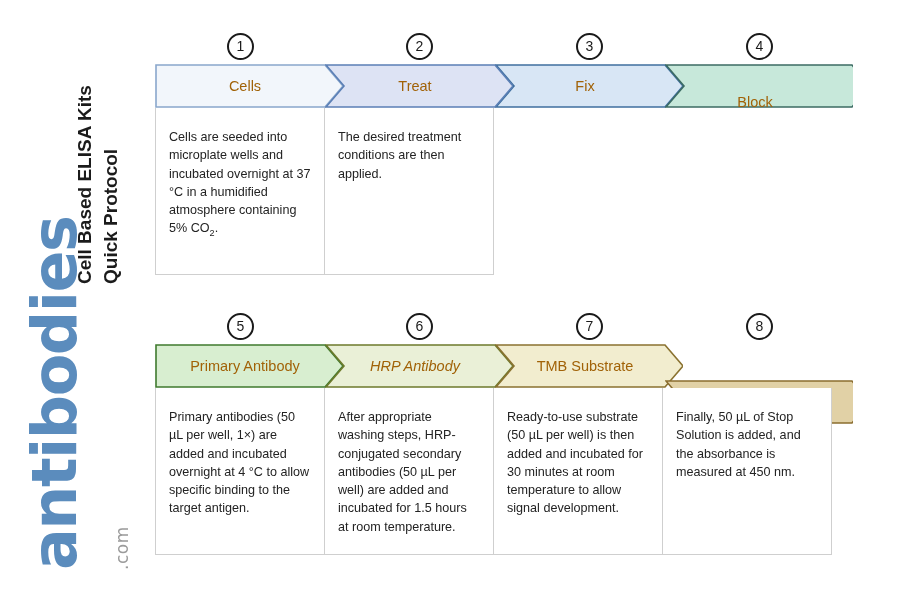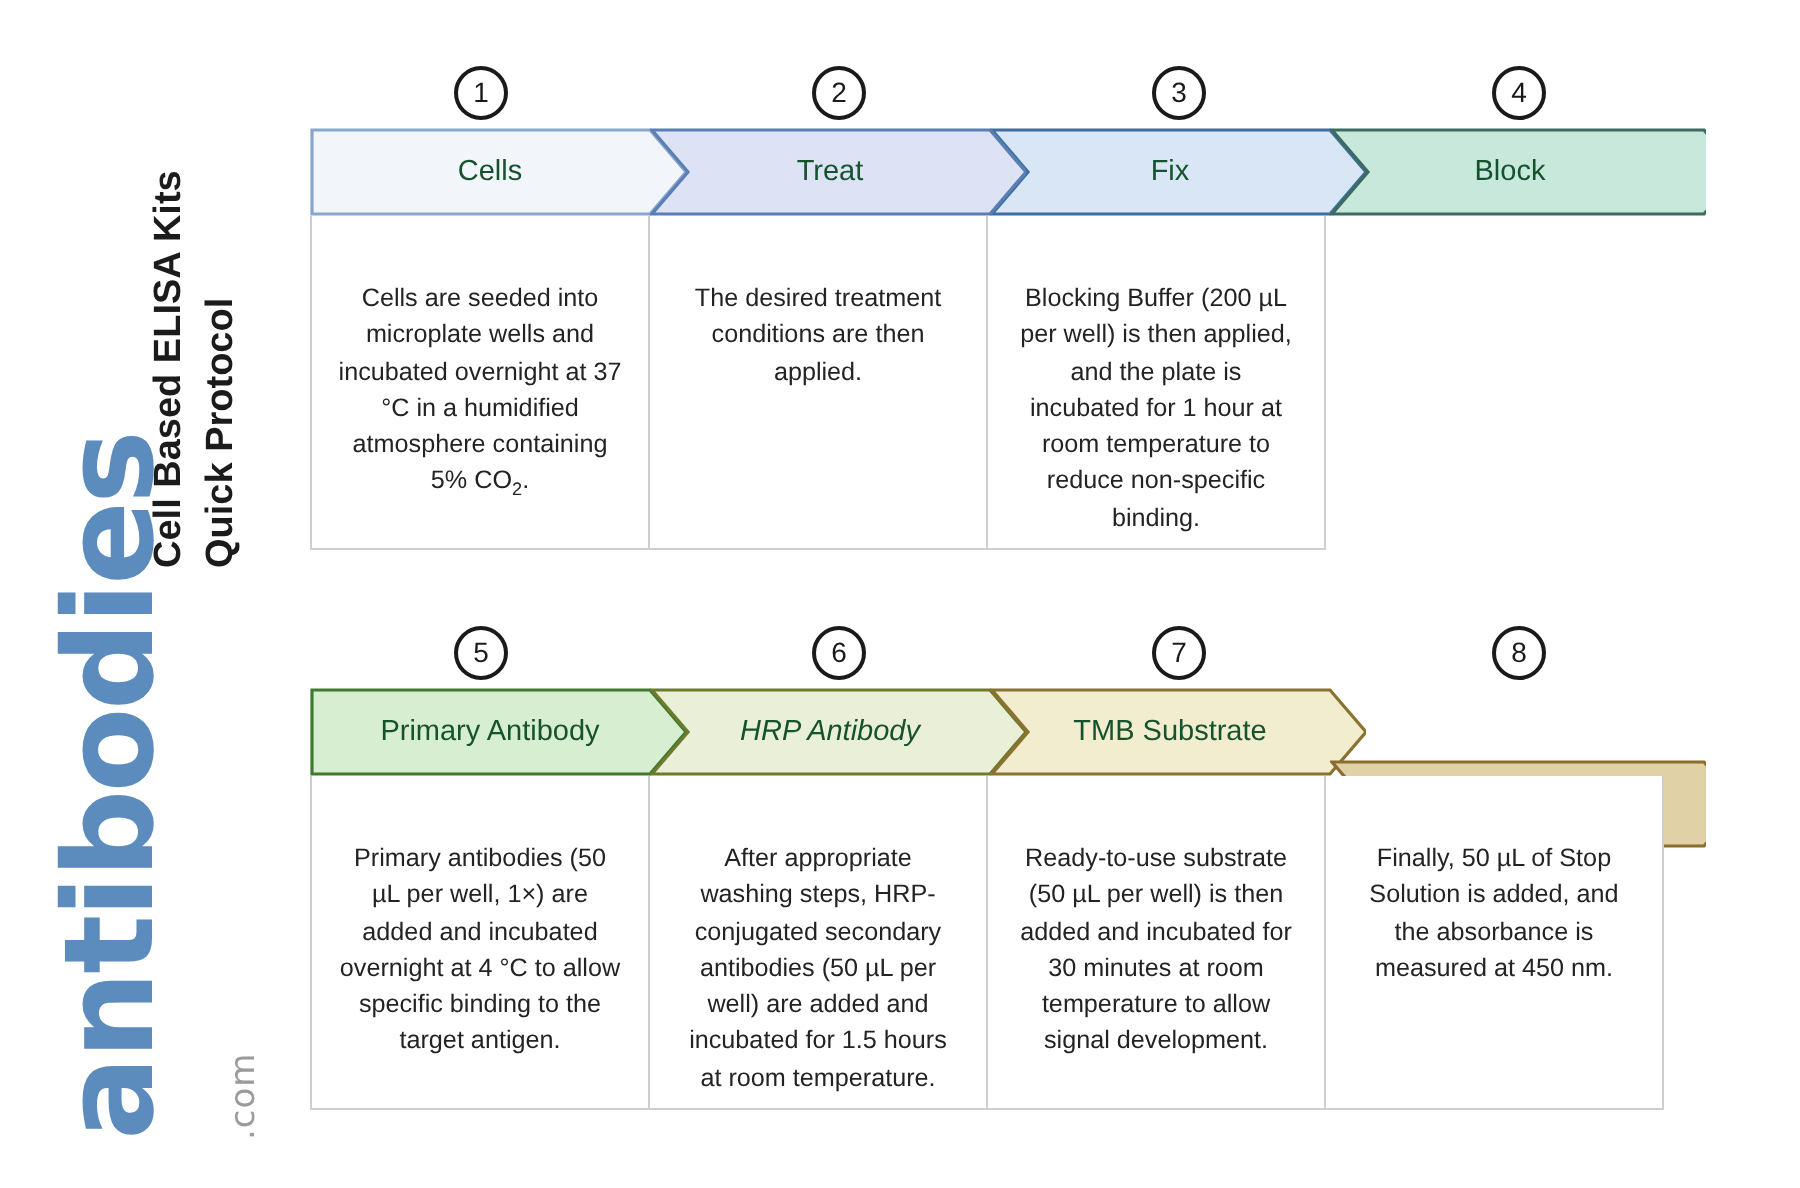--- a/index.html
+++ b/index.html
@@ -116,21 +116,21 @@
   .chev-label {
     position: absolute;
     left: 0;
     top: 0;
     width: 100%;
     height: 44px;
     display: flex;
     align-items: center;
     justify-content: center;
     font-size: 14.5px;
-    color: #14532d;
+    color: #a16207;
     padding-left: 10px;
     box-sizing: border-box;
     pointer-events: none;
   }
 
   .body-strip {
     position: relative;
     width: 680px;
     height: 167px;
     display: flex;
@@ -144,23 +144,21 @@
     margin-right: -1px;
     background: #ffffff;
     display: flex;
     align-items: flex-start;
     justify-content: center;
     padding: 20px 13px 10px 13px;
   }
   .body-text {
     font-size: 12.6px;
     line-height: 1.45;
-    text-align: center;
     color: #232323;
-    margin-top: 12px;
   }
   sub { font-size: 0.72em; }
 </style>
 </head>
 <body>
 
 <div id="vertical-title">
   <div class="vtitle-inner" id="vtitle-line1">Cell Based ELISA Kits</div>
   <div class="vtitle-inner" id="vtitle-line2">Quick Protocol</div>
 </div>
@@ -193,32 +191,29 @@
       <div class="chev" style="left: 170px; width: 188px;">
         <svg width="188" height="44" viewBox="0 0 188 44">
           <path d="M 1,1 L 170,1 L 188,22 L 170,43 L 1,43 L 19,22 Z" fill="#dde3f4" stroke="#5b7fb5" stroke-width="1.6"></path>
         </svg>
         <div class="chev-label" style="width: 170px;">Treat</div>
       </div>
       <div class="chev" style="left: 510px; width: 188px;">
         <svg width="188" height="44" viewBox="0 0 188 44">
           <path d="M 1,1 L 187,1 L 205,22 L 187,43 L 1,43 L 19,22 Z" fill="#c7e8da" stroke="#3c6b63" stroke-width="1.6"></path>
         </svg>
-        <div class="chev-label" style="width: 170px;">Block</div>
+        <div class="chev-label" style="width: 170px; margin-top: 16px;">Block</div>
       </div>
     </div>
     <div class="body-strip">
       <div class="body-cell">
         <div class="body-text">Cells are seeded into microplate wells and incubated overnight at 37 °C in a humidified atmosphere containing 5% CO<sub>2</sub>.</div>
       </div>
       <div class="body-cell">
         <div class="body-text">The desired treatment conditions are then applied.</div>
-      </div>
-      <div class="body-cell">
-        <div class="body-text">Blocking Buffer (200 µL per well) is then applied, and the plate is incubated for 1 hour at room temperature to reduce non-specific binding.</div>
       </div>
     </div>
   </div>
 <div class="flow-row" id="flow-row-2">
     <div class="num-strip">
       <div class="step-num" style="left: 72px;">5</div>
       <div class="step-num" style="left: 251px;">6</div>
       <div class="step-num" style="left: 421px;">7</div>
       <div class="step-num" style="left: 591px;">8</div>
     </div>

